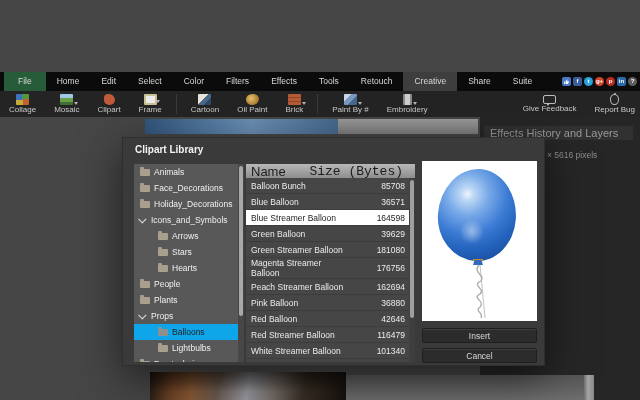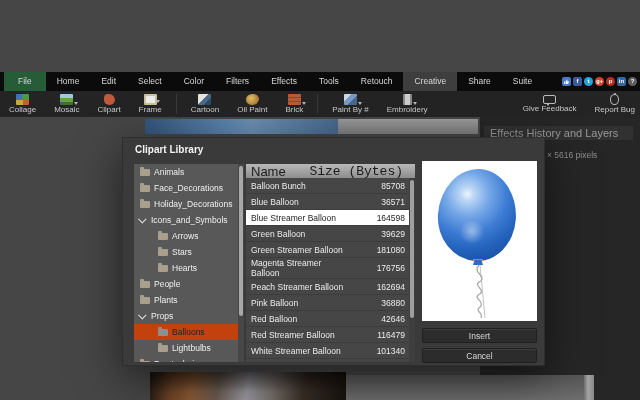--- a/index.html
+++ b/index.html
@@ -72,21 +72,21 @@
 
   
   .dialog{position:absolute;left:122px;top:20px;width:423px;height:229px;background:#3a3a3a;
       border:1px solid #2e2e2e;box-sizing:border-box;box-shadow:0 12px 40px rgba(0,0,0,.55);}
   .dlg-title{position:absolute;left:12px;top:6px;font-size:10px;font-weight:bold;color:#f2f2f2;}
 
   .tree{position:absolute;left:11px;top:26px;width:110px;height:198px;background:#585858;overflow:hidden;}
   .trow{display:flex;align-items:center;height:16px;gap:4px;color:#f0f0f0;font-size:8.5px;white-space:nowrap;}
   .trow.lvl0{padding-left:6px;}
   .trow.lvl1{padding-left:24px;}
-  .trow.sel{background:#c2410c;color:#222;}
+  .trow.sel{background:#0ea5e9;color:#222;}
   .folder{width:10px;height:7px;background:#a89f8d;border-radius:1px;position:relative;flex:0 0 auto;}
   .folder::before{content:"";position:absolute;top:-2px;left:0;width:4px;height:2px;background:#a89f8d;border-radius:1px 1px 0 0;}
   .trow.sel .folder,.trow.sel .folder::before{background:#8f8f8f;}
   .chev{width:5px;height:5px;border-left:1.5px solid #e0e0e0;border-bottom:1.5px solid #e0e0e0;
         transform:rotate(-45deg) translateY(-1px);flex:0 0 auto;margin-right:1px;}
   .tree-scroll{position:absolute;right:0;top:0;width:6px;height:198px;background:#474747;}
   .tree-scroll .thumb{position:absolute;left:1px;top:2px;width:4px;height:150px;background:#a8a8a8;border-radius:2px;}
 
   .ftable{position:absolute;left:123px;top:26px;width:169px;height:198px;background:#464646;overflow:hidden;}
   .thead{display:flex;align-items:center;height:14px;background:linear-gradient(180deg,#b8b8b8,#8e8e8e);

